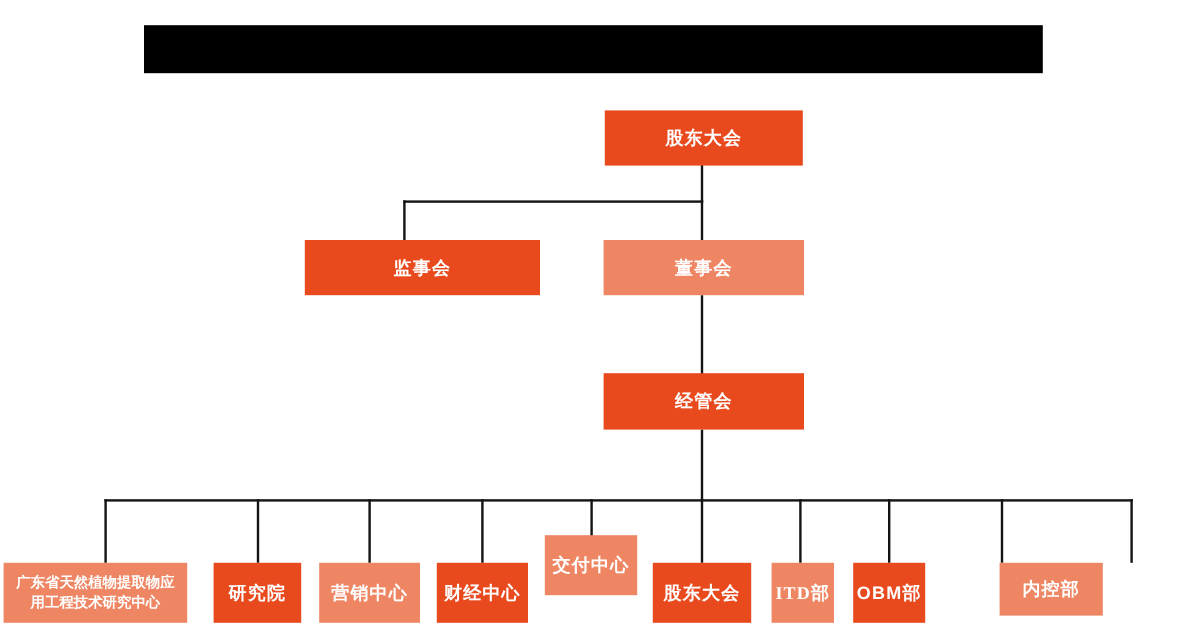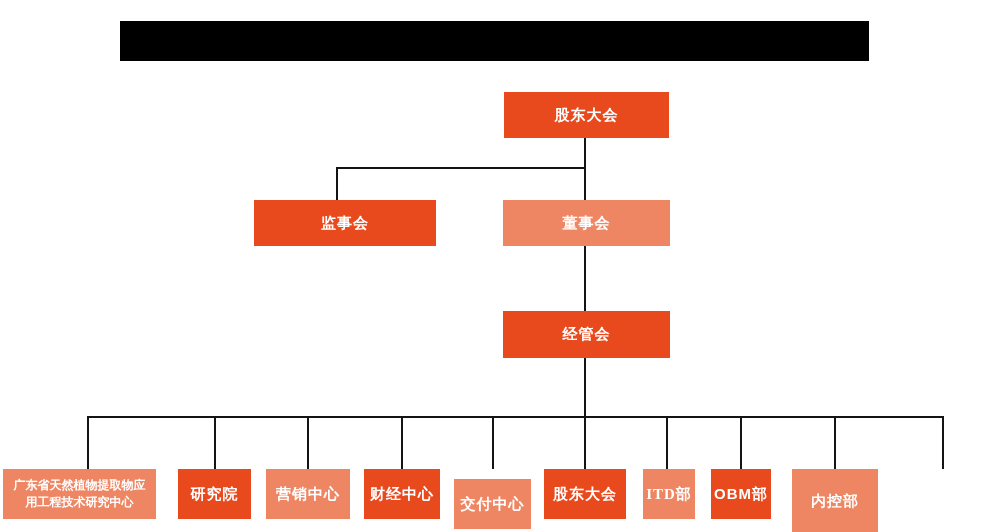--- a/index.html
+++ b/index.html
@@ -67,21 +67,21 @@
   <div class="line v" style="left:584px; top:416px; height:53px"></div>
   <div class="line v" style="left:666px; top:416px; height:53px"></div>
   <div class="line v" style="left:740px; top:416px; height:53px"></div>
   <div class="line v" style="left:834px; top:416px; height:53px"></div>
   <div class="line v" style="left:942px; top:416px; height:53px"></div>
 
   <div class="node primary" style="left:504px; top:92px; width:165px; height:46px">
     <span>股东大会</span>
   </div>
 
-  <div class="node primary" style="left:254px; top:200px; width:182px; height:46px">
+  <div class="node primary" style="left:254px; top:200px; width:196px; height:46px">
     <span>监事会</span>
   </div>
   <div class="node secondary" style="left:503px; top:200px; width:167px; height:46px">
     <span>董事会</span>
   </div>
 
   <div class="node primary" style="left:503px; top:311px; width:167px; height:47px">
     <span>经管会</span>
   </div>
 
@@ -90,29 +90,29 @@
   </div>
   <div class="node primary" style="left:178px; top:469px; width:73px; height:50px">
     <span>研究院</span>
   </div>
   <div class="node secondary" style="left:266px; top:469px; width:84px; height:50px">
     <span>营销中心</span>
   </div>
   <div class="node primary" style="left:364px; top:469px; width:76px; height:50px">
     <span>财经中心</span>
   </div>
-  <div class="node secondary" style="left:454px; top:479px; width:77px; height:50px">
+  <div class="node secondary" style="left:454px; top:446px; width:77px; height:50px">
     <span>交付中心</span>
   </div>
   <div class="node primary" style="left:544px; top:469px; width:82px; height:50px">
     <span>股东大会</span>
   </div>
   <div class="node primary" style="left:711px; top:469px; width:60px; height:50px">
     <span>OBM部</span>
   </div>
   <div class="node secondary" style="left:643px; top:469px; width:52px; height:50px">
     <span>ITD部</span>
   </div>
-  <div class="node secondary" style="left:792px; top:469px; width:86px; height:64px">
+  <div class="node secondary" style="left:833px; top:469px; width:86px; height:44px">
     <span>内控部</span>
   </div>
 
 </div>
 
 </body></html>

